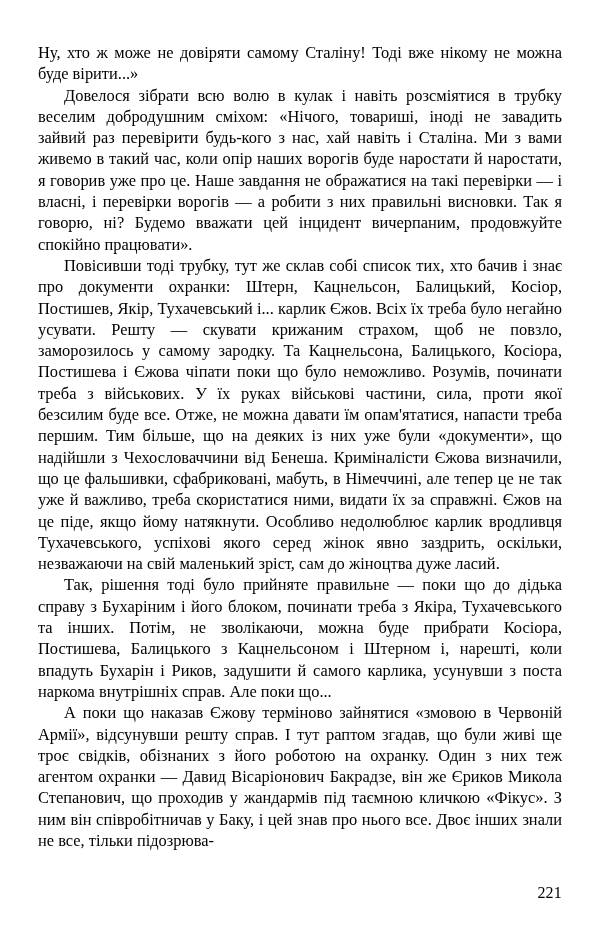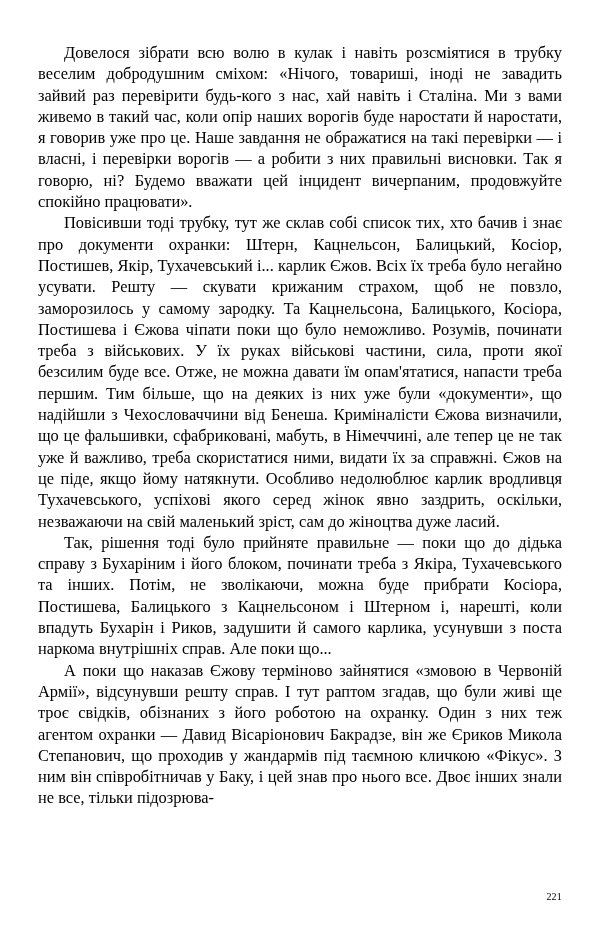--- a/index.html
+++ b/index.html
@@ -33,29 +33,30 @@
   .body-text p {
     margin: 0;
   }
   .body-text p.indent {
     text-indent: 26px;
   }
   .page-number {
     position: absolute;
     right: 0;
     bottom: 0;
-    font-size: 10px;
+    font-size: 16px;
     letter-spacing: 0.2px;
     text-align: right;
   }
 </style>
 </head>
 <body>
 
 <div id="page">
   <div class="body-text">
+    <p>Ну, хто ж може не довіряти самому Сталіну! Тоді вже нікому не можна буде вірити...»</p>
     <p class="indent">Довелося зібрати всю волю в кулак і навіть розсміятися в трубку веселим добродушним сміхом: «Нічого, товариші, іноді не завадить зайвий раз перевірити будь-кого з нас, хай навіть і Сталіна. Ми з вами живемо в такий час, коли опір наших ворогів буде наростати й наростати, я говорив уже про це. Наше завдання не ображатися на такі перевірки — і власні, і перевірки ворогів — а робити з них правильні висновки. Так я говорю, ні? Будемо вважати цей інцидент вичерпаним, продовжуйте спокійно працювати».</p>
     <p class="indent">Повісивши тоді трубку, тут же склав собі список тих, хто бачив і знає про документи охранки: Штерн, Кацнельсон, Балицький, Косіор, Постишев, Якір, Тухачевський і... карлик Єжов. Всіх їх треба було негайно усувати. Решту — скувати крижаним страхом, щоб не повзло, заморозилось у самому зародку. Та Кацнельсона, Балицького, Косіора, Постишева і Єжова чіпати поки що було неможливо. Розумів, починати треба з військових. У їх руках військові частини, сила, проти якої безсилим буде все. Отже, не можна давати їм опам'ятатися, напасти треба першим. Тим більше, що на деяких із них уже були «документи», що надійшли з Чехословаччини від Бенеша. Криміналісти Єжова визначили, що це фальшивки, сфабриковані, мабуть, в Німеччині, але тепер це не так уже й важливо, треба скористатися ними, видати їх за справжні. Єжов на це піде, якщо йому натякнути. Особливо недолюблює карлик вродливця Тухачевського, успіхові якого серед жінок явно заздрить, оскільки, незважаючи на свій маленький зріст, сам до жіноцтва дуже ласий.</p>
     <p class="indent">Так, рішення тоді було прийняте правильне — поки що до дідька справу з Бухаріним і його блоком, починати треба з Якіра, Тухачевського та інших. Потім, не зволікаючи, можна буде прибрати Косіора, Постишева, Балицького з Кацнельсоном і Штерном і, нарешті, коли впадуть Бухарін і Риков, задушити й самого карлика, усунувши з поста наркома внутрішніх справ. Але поки що...</p>
     <p class="indent">А поки що наказав Єжову терміново зайнятися «змовою в Червоній Армії», відсунувши решту справ. І тут раптом згадав, що були живі ще троє свідків, обізнаних з його роботою на охранку. Один з них теж агентом охранки — Давид Вісаріонович Бакрадзе, він же Єриков Микола Степанович, що проходив у жандармів під таємною кличкою «Фікус». З ним він співробітничав у Баку, і цей знав про нього все. Двоє інших знали не все, тільки підозрюва-</p>
   </div>
   <div class="page-number">221</div>
 </div>
 
 </body></html>

